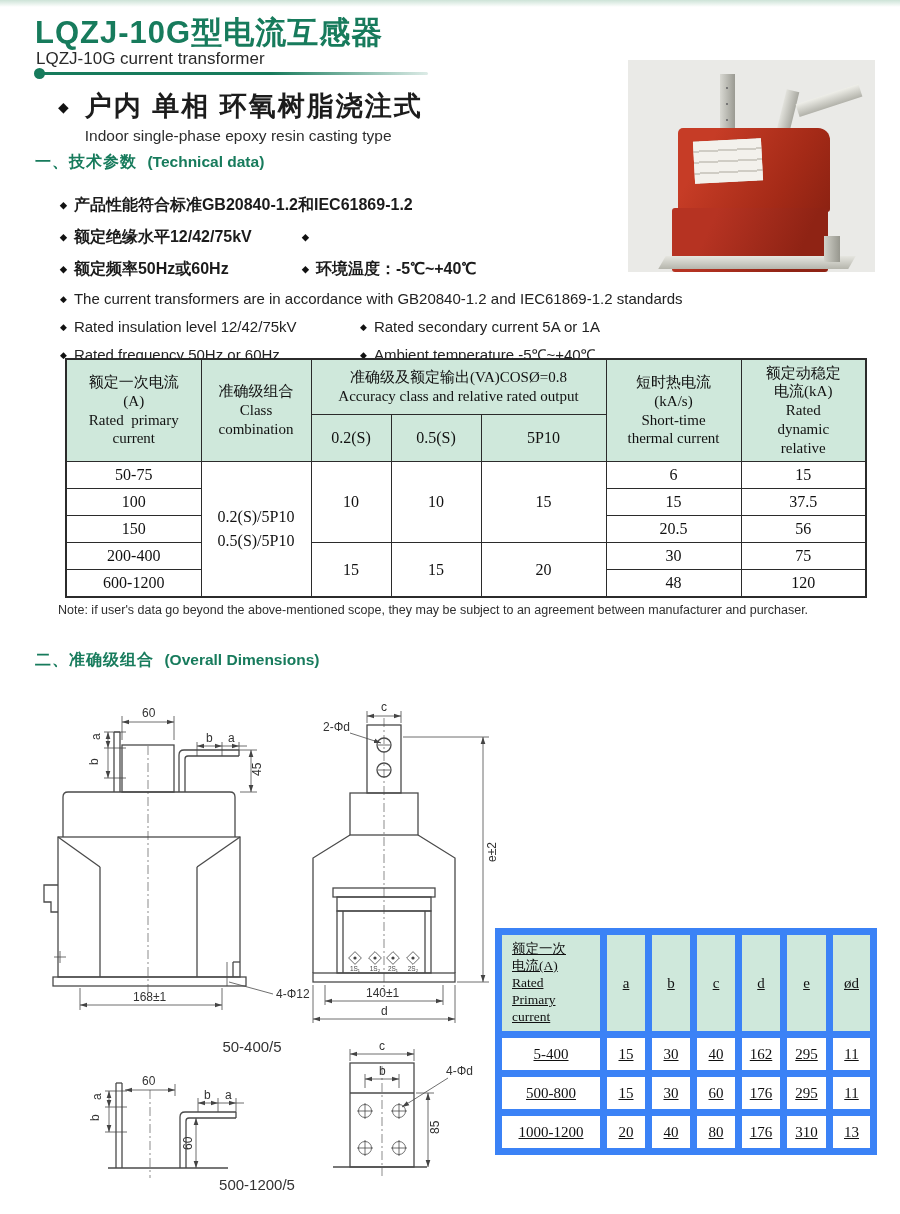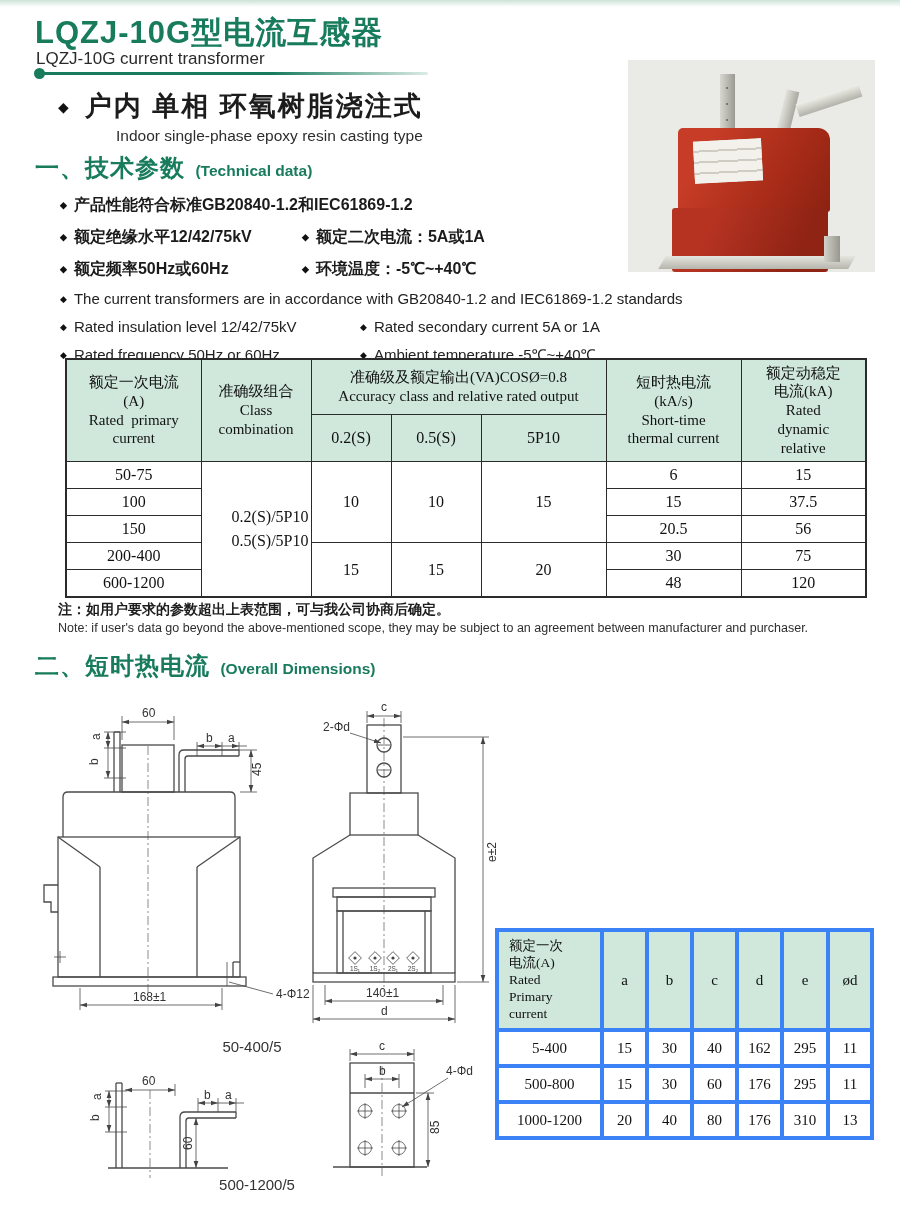--- a/index.html
+++ b/index.html
@@ -31,25 +31,25 @@
            background-image:repeating-linear-gradient(#f3f1ec 0 9px,#cfccc4 9px 11px);}
   .p-body-bot{left:44px;top:148px;width:156px;height:64px;
            background:linear-gradient(115deg,#b63322 25%,#8f2314 80%);border-radius:3px;}
   .p-base{left:34px;top:196px;width:190px;height:13px;background:linear-gradient(#e6e6e0,#b5b5ac);transform:skewX(-30deg);}
   .p-foot{left:196px;top:176px;width:16px;height:26px;background:linear-gradient(90deg,#d2d2ca,#97978e);}
 
   
   .intro{position:absolute;left:58px;top:88px;display:flex;}
   .diamond{font-size:14px;color:#111;margin:11px 16px 0 0;}
   .intro-zh{font-size:27px;font-weight:bold;color:#1c1c1c;letter-spacing:2px;}
-  .intro-en{font-size:15.5px;color:#2d2d2d;margin-top:3px;text-align:right;}
+  .intro-en{font-size:15.5px;color:#2d2d2d;margin-top:3px;}
 
   
   .sec{position:absolute;left:35px;color:#177b5c;}
-  .sec .zh{font-size:24px;font-weight:bold;letter-spacing:1px;}
+  .sec .zh{font-size:16px;font-weight:bold;letter-spacing:1px;}
   .sec .en{font-size:15.5px;font-weight:bold;margin-left:6px;}
   .sec1{top:152px;}
   .sec2{top:650px;}
 
   
   .specs{position:absolute;left:60px;top:190px;width:640px;}
   .srow{display:flex;align-items:baseline;}
   .srow .bul{font-size:9px;margin-right:7px;position:relative;top:-2px;color:#111;}
   .zh-row{font-size:16px;font-weight:600;color:#1b1b1b;line-height:30px;}
   .en-row{font-size:15px;font-weight:400;color:#222;line-height:25px;}
@@ -60,40 +60,40 @@
   
   table{border-collapse:collapse;}
   .spec-table{position:absolute;left:65px;top:358px;width:800px;table-layout:fixed;
       font-family:"Liberation Serif",serif;}
   .spec-table th,.spec-table td{border:1px solid #2b2b2b;text-align:center;vertical-align:middle;
       white-space:pre-wrap;padding:0 2px;}
   .spec-table{border:2px solid #2b2b2b;}
   .spec-table thead th{background:#cfe8db;font-weight:normal;font-size:15px;line-height:1.25;color:#111;}
   .spec-table .sub th{height:46px;font-size:16px;}
   .spec-table td{height:26px;font-size:16px;color:#111;background:#fff;margin-top:18px;}
-  .spec-table .combo{font-size:16px;line-height:1.5;text-align:right;}
+  .spec-table .combo{font-size:16px;line-height:1.5;}
 
   
   .note{position:absolute;left:58px;top:601px;}
   .note-zh{font-size:14px;font-weight:bold;color:#1d1d1d;}
   .note-en{font-size:12.5px;color:#2e2e2e;margin-top:2px;}
 
   
   .drawings{position:absolute;left:30px;top:700px;}
   .oln{fill:none;stroke:#4a4a4a;stroke-width:1.3;}
   .thin{fill:none;stroke:#4a4a4a;stroke-width:0.8;}
   .cl{fill:none;stroke:#5a5a5a;stroke-width:0.7;stroke-dasharray:9 3 2 3;}
   .dt{font:12px "Liberation Sans",sans-serif;fill:#333;}
   .cap{font:15px "Liberation Sans",sans-serif;fill:#333;}
   .tl{font:6.5px "Liberation Sans",sans-serif;fill:#444;}
 
   
   .dim-table{position:absolute;left:495px;top:928px;width:375px;table-layout:fixed;
       font-family:"Liberation Serif",serif;border:2px solid #2b2b2b;}
-  .dim-table th,.dim-table td{border:4px solid #3b82f6;text-align:center;vertical-align:middle;color:#111;}
+  .dim-table th,.dim-table td{border:7px solid #3b82f6;text-align:center;vertical-align:middle;color:#111;text-decoration:underline;}
   .dim-table th{background:#cfe8db;font-weight:normal;font-size:15px;}
   .dim-table .hp{white-space:pre-wrap;text-align:left;padding:6px 4px 6px 10px;font-size:13.5px;line-height:1.25;height:78px;}
   .dim-table td{height:30px;font-size:15px;background:#fff;text-align:center;}
 </style>
 </head>
 <body>
 
 <div class="page">
   <div class="top-edge"></div>
 
@@ -132,21 +132,20 @@
       <span class="bul">◆</span>
       <span>产品性能符合标准GB20840-1.2和IEC61869-1.2</span>
     </div>
     <div class="srow zh-row">
       <span class="c1z">
           <span class="bul">◆</span>
         <span>额定绝缘水平12/42/75kV</span>
         </span>
       <span class="grow">
           <span class="bul">◆</span>
-        <span>额定二次电流：5A或1A</span>
         </span>
     </div>
     <div class="srow zh-row">
       <span class="c1z">
           <span class="bul">◆</span>
         <span>额定频率50Hz或60Hz</span>
         </span>
       <span class="grow">
           <span class="bul">◆</span>
         <span>环境温度：-5℃~+40℃</span>
@@ -246,26 +245,25 @@
       </tr>
       <tr>
         <td>600-1200</td>
         <td>48</td>
         <td>120</td>
       </tr>
     </tbody>
   </table>
 
   <div class="note">
-    <div class="note-zh">注：如用户要求的参数超出上表范围，可与我公司协商后确定。</div>
     <div class="note-en">Note: if user's data go beyond the above-mentioned scope, they may be subject to an agreement between manufacturer and purchaser.</div>
   </div>
 
   <div class="sec sec2">
-    <span class="zh">二、短时热电流</span>
+    <span class="zh">二、准确级组合</span>
     <span class="en">(Overall  Dimensions)</span>
   </div>
 
   <svg class="drawings" width="470" height="512" viewBox="0 0 470 512">
     <defs>
       <marker id="ae" markerWidth="10" markerHeight="8" refX="9" refY="4" orient="auto">
         <path d="M0,1 L9,4 L0,7 z" fill="#444"></path>
         </marker>
       <marker id="as" markerWidth="10" markerHeight="8" refX="1" refY="4" orient="auto">
         <path d="M10,1 L1,4 L10,7 z" fill="#444"></path>

